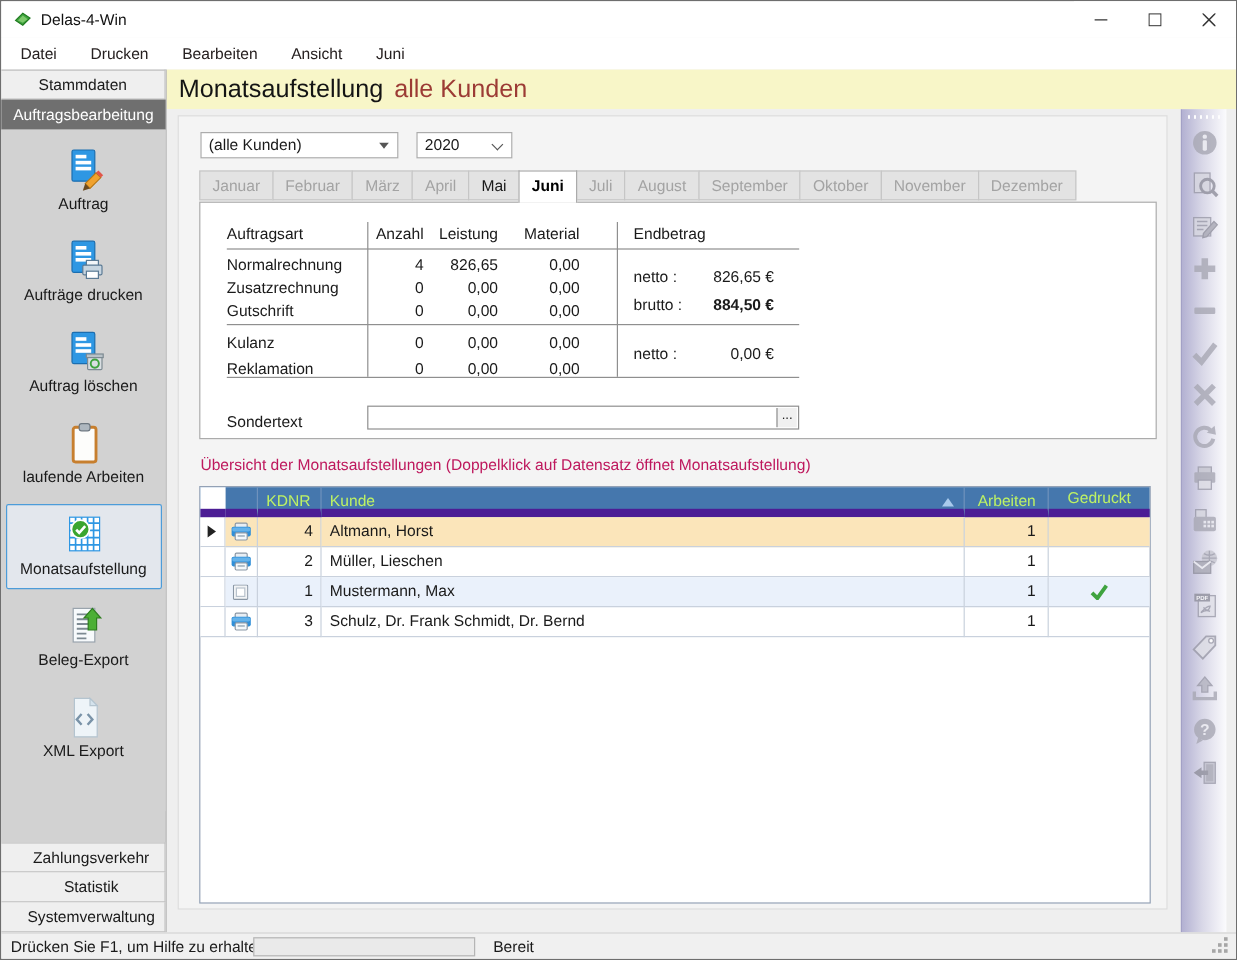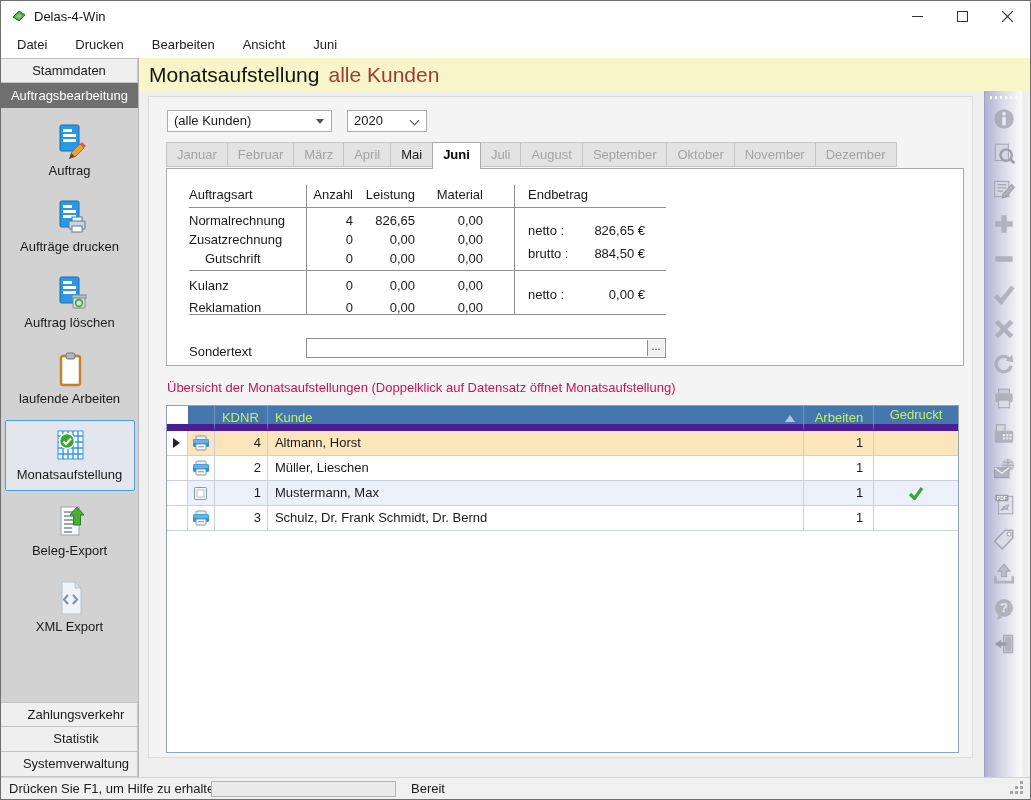--- a/index.html
+++ b/index.html
@@ -44,21 +44,21 @@
   .combo .chev { position:absolute; right:8px; top:6px; width:7px; height:7px; border-right:1.4px solid #555; border-bottom:1.4px solid #555; transform:rotate(45deg); }
 
   .tabstrip { position:absolute; left:17px; top:45px; height:26px; display:flex; }
   .tab { height:25px; line-height:24px; padding:0 10px; font-size:13px; border:1px solid #C6C6C6; background:#E3E3E3; color:#A3A3A3; margin-right:-1px; cursor:default; white-space:nowrap; }
   .tab.enabled { color:#1a1a1a; }
   .tab.active { background:#fff; color:#000; font-weight:bold; border:1px solid #ABABAB; border-bottom:none; height:27px; z-index:5; }
 
   .tabpage { position:absolute; left:17px; top:71px; width:798px; height:198px; background:#fff; border:1px solid #ABABAB; }
   .sum-t { position:absolute; font-size:13px; color:#1a1a1a; line-height:15px; }
   .sum-t.r { text-align:right; }
-  .sum-t.b { font-weight:normal; }
+  .sum-t.b { font-weight:bold; }
   .hline { position:absolute; height:1px; background:#8f8f8f; }
   .vline { position:absolute; width:1px; background:#8f8f8f; }
   .sondertext-input { position:absolute; left:139px; top:169px; width:360px; height:20px; background:#fff; border:1px solid #8f8f8f; }
   .st-btn { position:absolute; right:1px; top:1px; width:17px; height:16px; background:#F0F0F0; border-left:1px solid #8f8f8f; font-size:11px; line-height:12px; text-align:center; color:#222; cursor:default; }
 
   .grid-caption { position:absolute; left:18px; top:283px; font-size:13px; color:#be185d; }
 
   
   .grid { position:absolute; left:17px; top:308px; width:793px; height:348px; background:#fff; border:1px solid #93A1B5; }
   .grow { display:flex; height:25px; }
@@ -273,21 +273,21 @@
         <div class="sum-t" style="left:22px; top:44px;">Normalrechnung</div>
         <div class="sum-t r" style="left:130px; top:44px; width:56px;">4</div>
         <div class="sum-t r" style="left:192px; top:44px; width:56px;">826,65</div>
         <div class="sum-t r" style="left:258px; top:44px; width:58px;">0,00</div>
 
         <div class="sum-t" style="left:22px; top:63px;">Zusatzrechnung</div>
         <div class="sum-t r" style="left:130px; top:63px; width:56px;">0</div>
         <div class="sum-t r" style="left:192px; top:63px; width:56px;">0,00</div>
         <div class="sum-t r" style="left:258px; top:63px; width:58px;">0,00</div>
 
-        <div class="sum-t" style="left:38px; top:82px;">Gutschrift</div>
+        <div class="sum-t" style="left:22px; top:82px;">Gutschrift</div>
         <div class="sum-t r" style="left:130px; top:82px; width:56px;">0</div>
         <div class="sum-t r" style="left:192px; top:82px; width:56px;">0,00</div>
         <div class="sum-t r" style="left:258px; top:82px; width:58px;">0,00</div>
 
         <div class="sum-t" style="left:361px; top:54px;">netto :</div>
         <div class="sum-t r" style="left:390px; top:54px; width:88px;">826,65 €</div>
         <div class="sum-t" style="left:361px; top:77px;">brutto :</div>
         <div class="sum-t r b" style="left:390px; top:77px; width:88px;">884,50 €</div>
 
         <div class="hline" style="left:22px; top:101px; width:477px;"></div>

